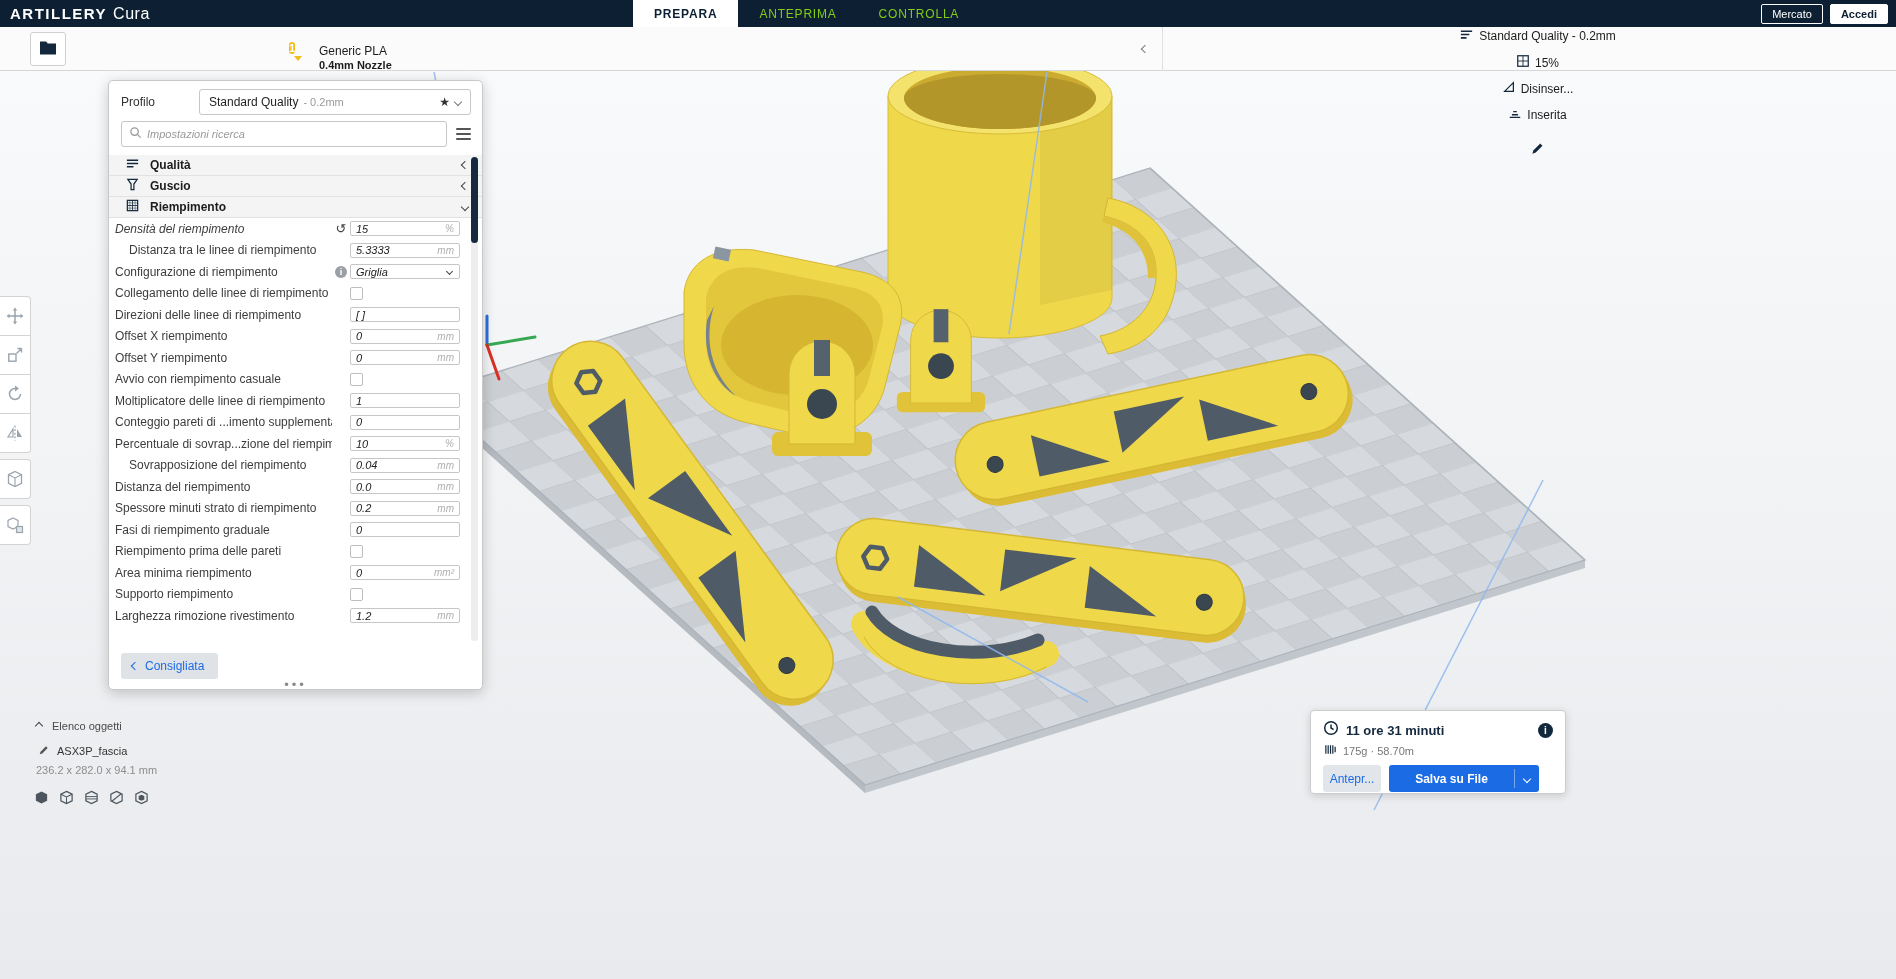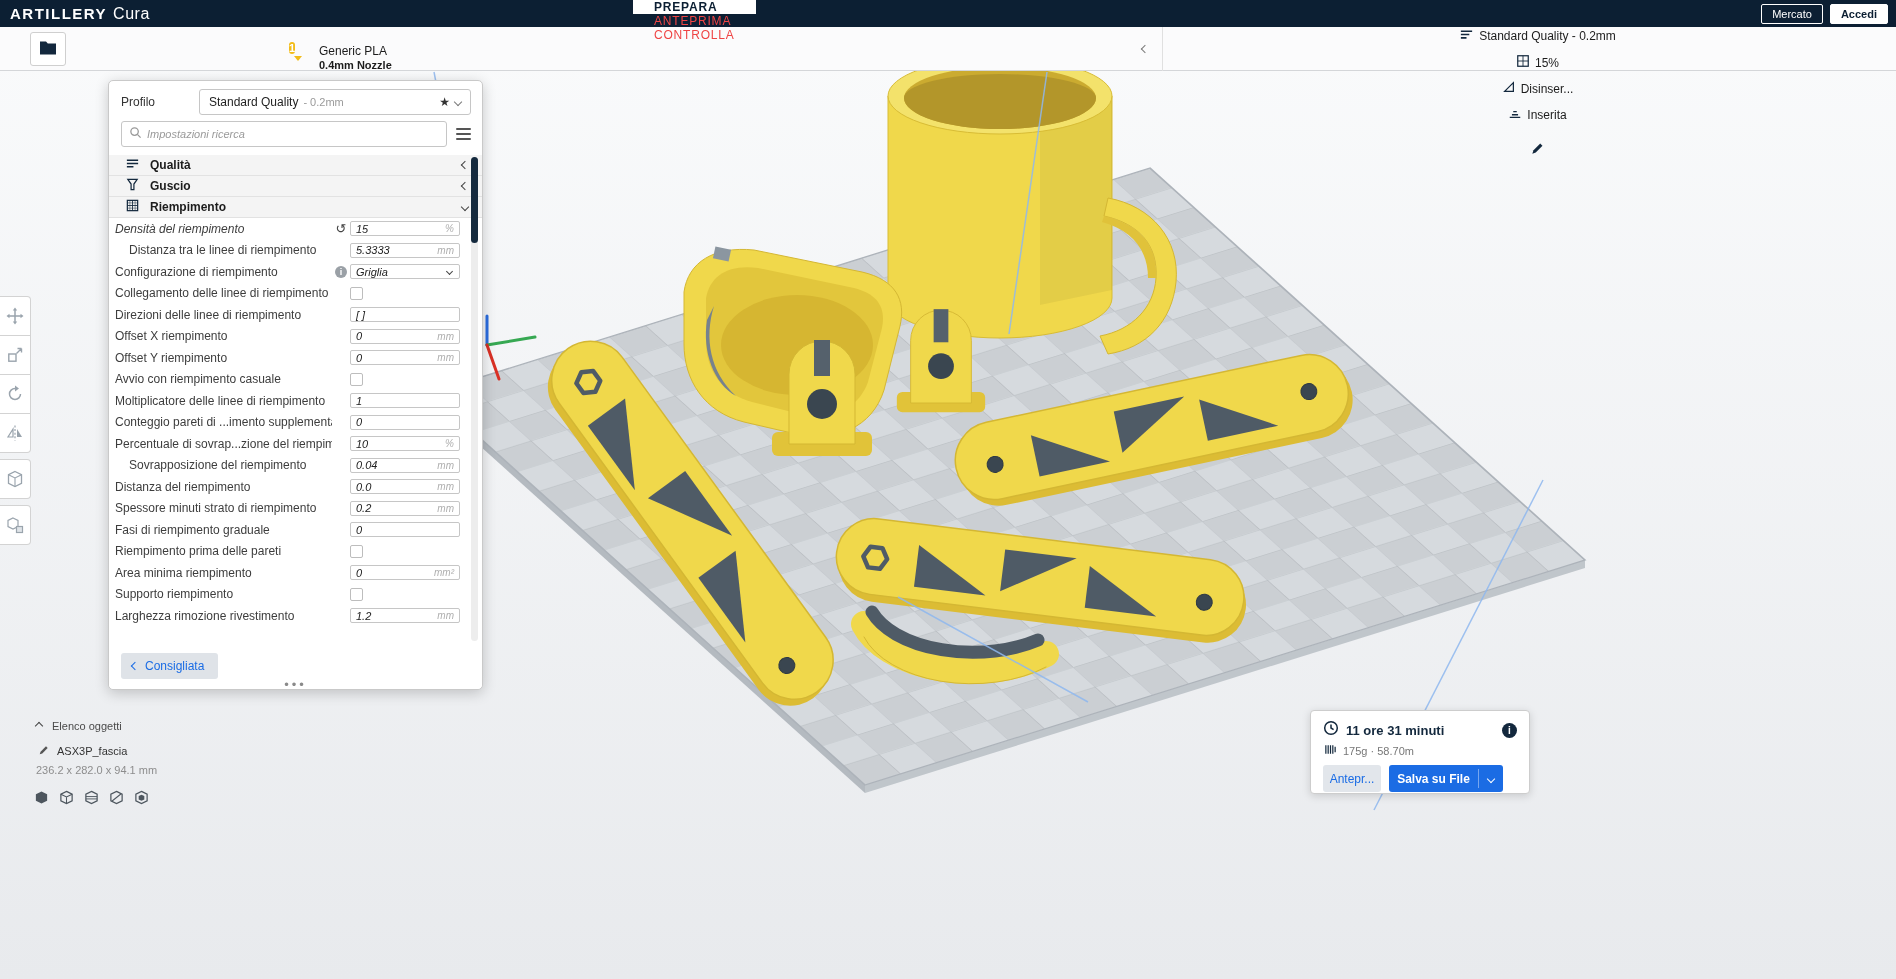--- a/index.html
+++ b/index.html
@@ -8,22 +8,22 @@
   #app { position:relative; width:1896px; height:979px; overflow:hidden; }
 
   
   #viewport { position:absolute; inset:0; z-index:0; }
 
   
   .header { position:absolute; left:0; top:0; width:100%; height:27px; background:#0c1f33; z-index:9; display:flex; align-items:center; }
   .brand { display:flex; align-items:baseline; padding-left:10px; color:#fff; }
   .brand .b1 { font-weight:bold; font-size:15px; letter-spacing:1.5px; }
   .brand .b2 { font-weight:300; font-size:16px; margin-left:6px; letter-spacing:0.5px; }
-  .tabs { position:absolute; left:633px; top:0; height:27px; display:flex;flex-direction:column; }
-  .tab { height:27px; display:flex; align-items:center; padding:0 21px; color:#ef4444; font-size:12px; letter-spacing:0.8px; cursor:pointer; }
+  .tabs { position:absolute; left:633px; top:0; height:27px; display:flex; }
+  .tab { height:27px; display:flex; align-items:center; padding:0 21px; color:#84cc16; font-size:12px; letter-spacing:0.8px; cursor:pointer; }
   .tab.active { background:#fff; color:#0c1f33; font-weight:bold; }
   .hdr-actions { position:absolute; right:8px; top:0; height:27px; display:flex; align-items:center; gap:7px; }
   .btn-ghost { border:1px solid #fff; color:#fff; background:transparent; font-size:11px; padding:3px 10px; border-radius:2px; }
   .btn-white { border:1px solid #fff; color:#0c1f33; background:#fff; font-size:11px; font-weight:bold; padding:3px 10px; border-radius:2px; }
 
   
   .config-bar { position:absolute; left:0; top:27px; width:100%; height:44px; background:#fbfbfc; border-bottom:1px solid #d4d6d9; z-index:8; }
   .folder-btn { position:absolute; left:30px; top:5px; width:36px; height:34px; background:#fff; border:1px solid #cfcfcf; border-radius:3px; display:flex; align-items:center; justify-content:center; }
   .sel { position:absolute; top:0; height:44px; display:flex; align-items:center; border-right:1px solid #e0e0e0; }
   .sel-printer { left:75px; width:200px; padding:0 12px 0 16px; }
@@ -97,21 +97,21 @@
   .ti { width:18px; height:18px; }
 
   
   .obj-toggle { position:absolute; left:36px; top:720px; z-index:3; display:flex; align-items:center; gap:10px; font-size:11px; color:#4a4a4a; cursor:pointer; }
   .obj-row { position:absolute; left:38px; top:744px; z-index:3; display:flex; align-items:center; gap:7px; font-size:11px; color:#333; }
   .obj-dims { position:absolute; left:36px; top:764px; z-index:3; font-size:11px; color:#8d8d8d; }
   .vicons { position:absolute; left:34px; top:790px; z-index:3; display:flex; gap:10px; }
   .vicons svg { width:15px; height:15px; cursor:pointer; }
 
   
-  .job { position:absolute; left:1310px; top:710px; width:220px; height:84px; background:#fff; border:1px solid #cdcdcd; border-radius:4px; box-shadow:0 2px 8px rgba(0,0,0,0.15); z-index:4; }
+  .job { position:absolute; left:1310px; top:710px; width:256px; height:84px; background:#fff; border:1px solid #cdcdcd; border-radius:4px; box-shadow:0 2px 8px rgba(0,0,0,0.15); z-index:4; }
   .job-r1 { display:flex; align-items:center; gap:7px; padding:9px 12px 0 12px; }
   .job-time { font-size:13px; font-weight:bold; color:#13283d; flex:1; }
   .jinfo { width:15px; height:15px; border-radius:50%; background:#13283d; color:#fff; font-size:10px; font-weight:bold; text-align:center; line-height:15px; cursor:pointer; }
   .jinfo::after { content:"i"; }
   .job-r2 { display:flex; align-items:center; gap:6px; padding:3px 12px 0 13px; font-size:11px; color:#777; }
   .job-r3 { display:flex; gap:8px; padding:7px 26px 0 12px; }
   .btn-preview { flex:none; width:58px; height:27px; background:#e2e6eb; color:#1a6ce5; font-size:12px; border-radius:3px; display:flex; align-items:center; justify-content:center; cursor:pointer; }
   .btn-save { flex:1; height:27px; background:#1b6ce4; border-radius:3px; display:flex; align-items:stretch; cursor:pointer; }
   .btn-save .lbl { flex:1; color:#fff; font-size:12px; font-weight:bold; display:flex; align-items:center; justify-content:center; }
   .btn-save .sep { width:1px; background:rgba(255,255,255,0.4); margin:4px 0; }

